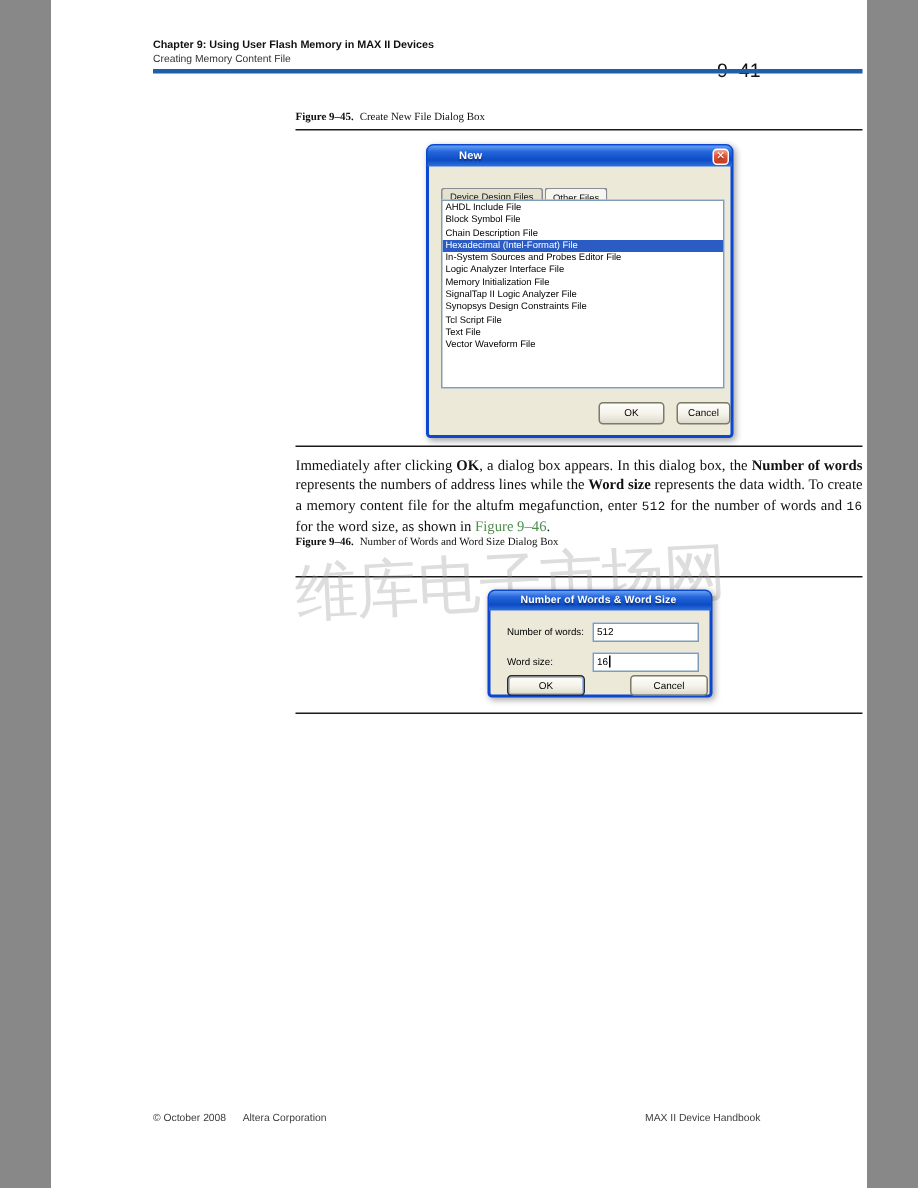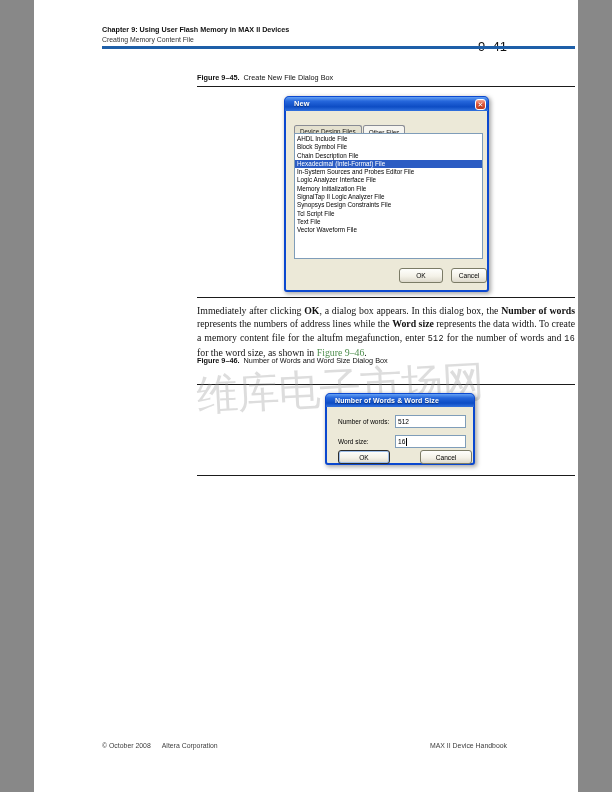--- a/index.html
+++ b/index.html
@@ -8,34 +8,34 @@
     position:relative; width:544px; height:792px; background:#ffffff;
     margin:0 auto; overflow:hidden;
     font-family:"Liberation Sans","DejaVu Sans",sans-serif;
   }
   
   .hdr-line1 { position:absolute; left:68px; top:25px; font-size:7.2px; font-weight:bold; color:#111; }
   .hdr-line2 { position:absolute; left:68px; top:36px; font-size:6.9px; color:#333; }
   .hdr-page  { position:absolute; right:71px; top:39px; font-size:13px; font-weight:normal; color:#111; }
   .hdr-rule  { position:absolute; left:68px; top:46px; width:473px; height:2.5px; background:#1E5FA8; }
   
-  .caption { position:absolute; left:163px; font-size:7.3px; color:#111; }
+  .caption { position:absolute; left:163px; font-size:7.3px; color:#111;font-family:Liberation Serif, serif; }
   .caption .cap-label { font-weight:bold; margin-right:4px; }
   .frule { position:absolute; left:163px; width:378px; height:1px; background:#1b1b1b; }
   
   .xp-win {
     position:absolute; border-radius:5px 5px 3px 3px;
     background:#ECE9D8; border:2px solid #0B48CF;
     box-shadow:1.5px 1.5px 4px rgba(0,0,0,.35);
   }
   .xp-titlebar {
     position:absolute; left:-1px; right:-1px; top:-1px; height:14px;
     border-radius:4px 4px 0 0;
     background:linear-gradient(180deg,#66A1F4 0%,#2566DB 30%,#0D4CC4 70%,#3272DE 100%);
-    color:#fff; font-weight:bold; font-size:7.4px; line-height:14px; padding-left:9px;
+    color:#fff; font-weight:bold; font-size:7.4px; line-height:14px; padding-left:21px;
     letter-spacing:.1px; text-shadow:0 1px 1px rgba(0,0,0,.4);
   }
   .xp-close {
     position:absolute; right:2px; top:1.5px; width:11px; height:11px;
     background:linear-gradient(180deg,#F5A793 0%,#E1563B 45%,#C33C1E 100%);
     border:1px solid #fff; border-radius:3px; color:#fff;
     font-size:7px; line-height:9px; text-align:center; font-weight:bold;
   }
   .xp-btn {
     position:absolute; height:15px;

